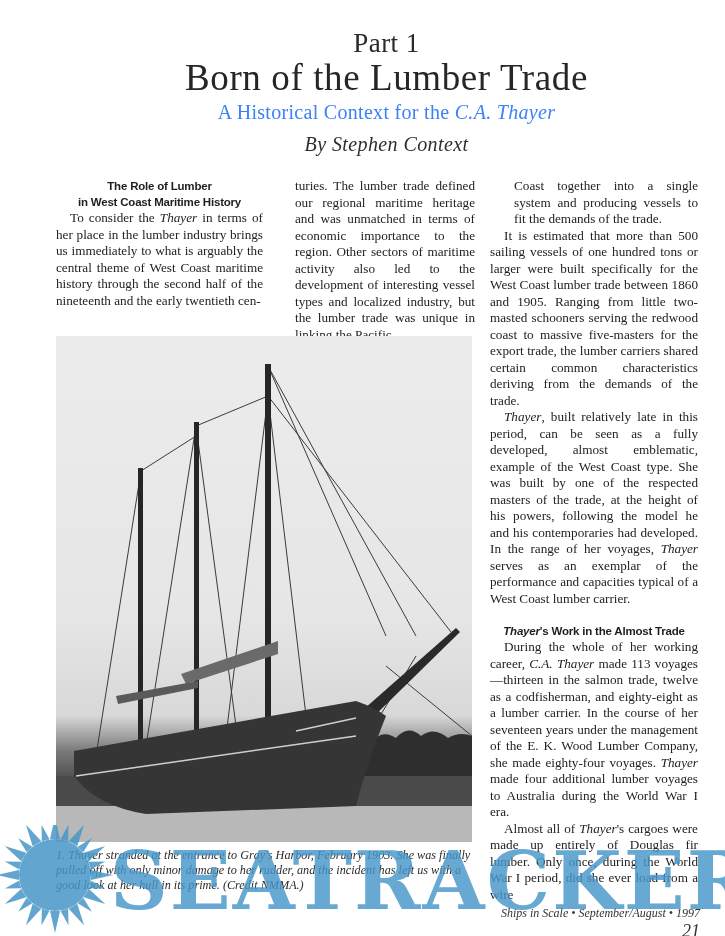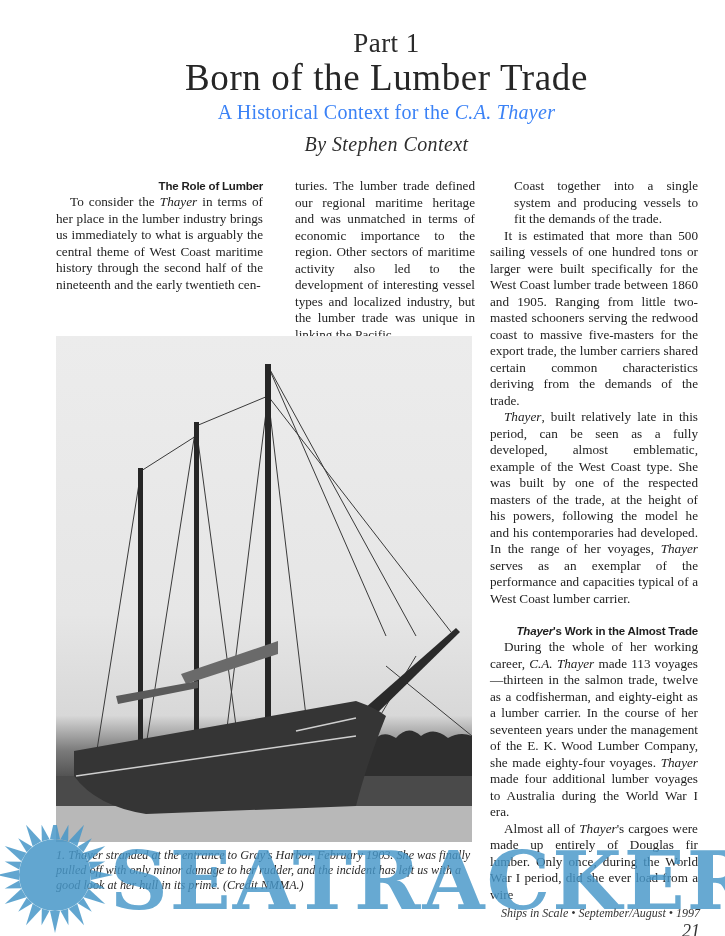--- a/index.html
+++ b/index.html
@@ -18,21 +18,21 @@
   .subtitle i { font-style: italic; }
   .byline { font-size: 20px; line-height: 24px; color: #2e2e2e; font-style: italic; margin-top: 8px; letter-spacing: 0.4px; }
 
   
   .col { position: absolute; font-size: 13.2px; line-height: 16.5px; color: #222; text-align: justify; }
   .col p { margin: 0; text-indent: 14px; }
   .col p.noindent { text-indent: 0; margin-left: 24px; }
   .section-head {
     font-family: "Liberation Sans", "DejaVu Sans", sans-serif;
     font-weight: bold; font-size: 11.5px; line-height: 16px; color: #1e1e1e;
-    text-align: right; letter-spacing: -0.2px;
+    text-align: center; letter-spacing: -0.2px;
   }
   .section-head i { font-style: italic; }
   .col1 { left: 56px; top: 178px; width: 207px; }
   .col2 { left: 271px; top: 178px; width: 204px; }
   .col3 { left: 490px; top: 178px; width: 208px; }
 
   
   .photo {
     position: absolute; left: 56px; top: 336px; width: 416px; height: 506px;
     background: linear-gradient(180deg, #ececec 0%, #e6e6e6 55%, #d8d8d8 75%, #7a7a7a 82%, #3c3c3c 90%, #555 96%, #c8c8c8 100%);
@@ -71,20 +71,21 @@
   <div class="title-block">
     <div class="part-label">Part 1</div>
     <div class="main-title">Born of the Lumber Trade</div>
     <div class="subtitle"><span>A Historical Context for the </span><i>C.A. Thayer</i></div>
     <div class="byline">By Stephen Context</div>
   </div>
 
   <div class="col col1">
     <div class="section-head">
       <div>The Role of Lumber</div>
+      <div>in West Coast Maritime History</div>
     </div>
     <p><span>To consider the </span><i>Thayer</i><span> in terms of her place in the lumber industry brings us immediately to what is arguably the central theme of West Coast maritime history through the second half of the nineteenth and the early twentieth cen-</span></p>
   </div>
 
   <div class="col col2">
     <p class="noindent">turies. The lumber trade defined our regional maritime heritage and was unmatched in terms of economic importance to the region. Other sectors of maritime activity also led to the development of interesting vessel types and localized industry, but the lumber trade was unique in linking the Pacific</p>
   </div>
 
   <div class="col col3">
     <p class="noindent">Coast together into a single system and producing vessels to fit the demands of the trade.</p>

